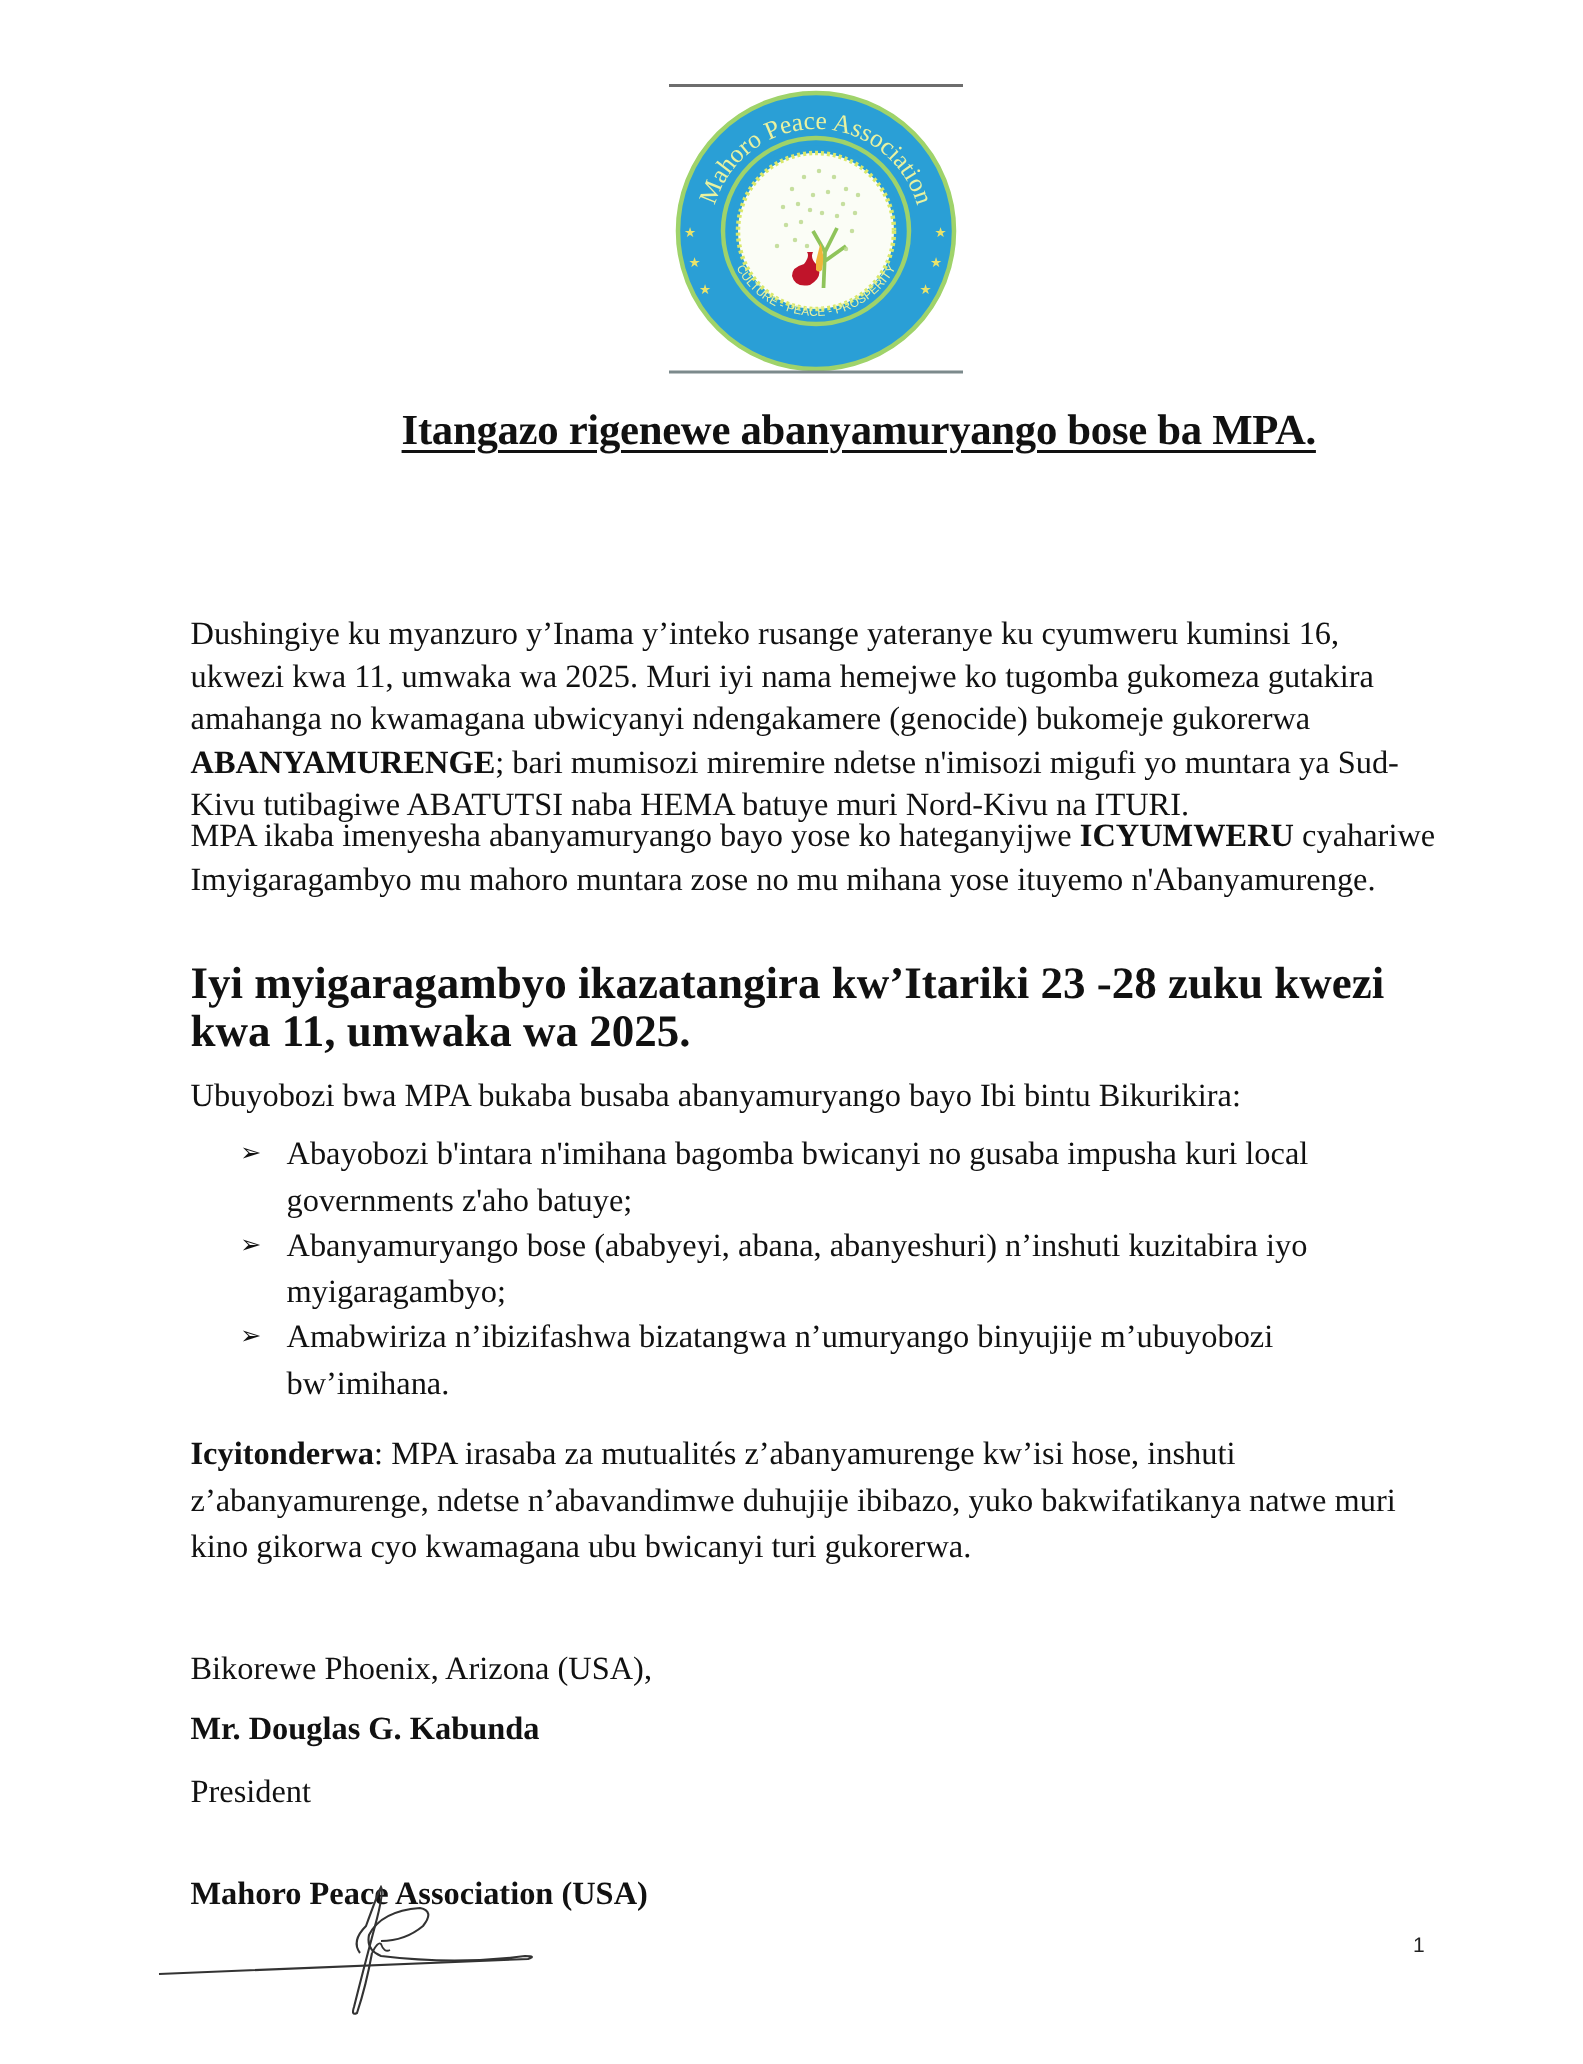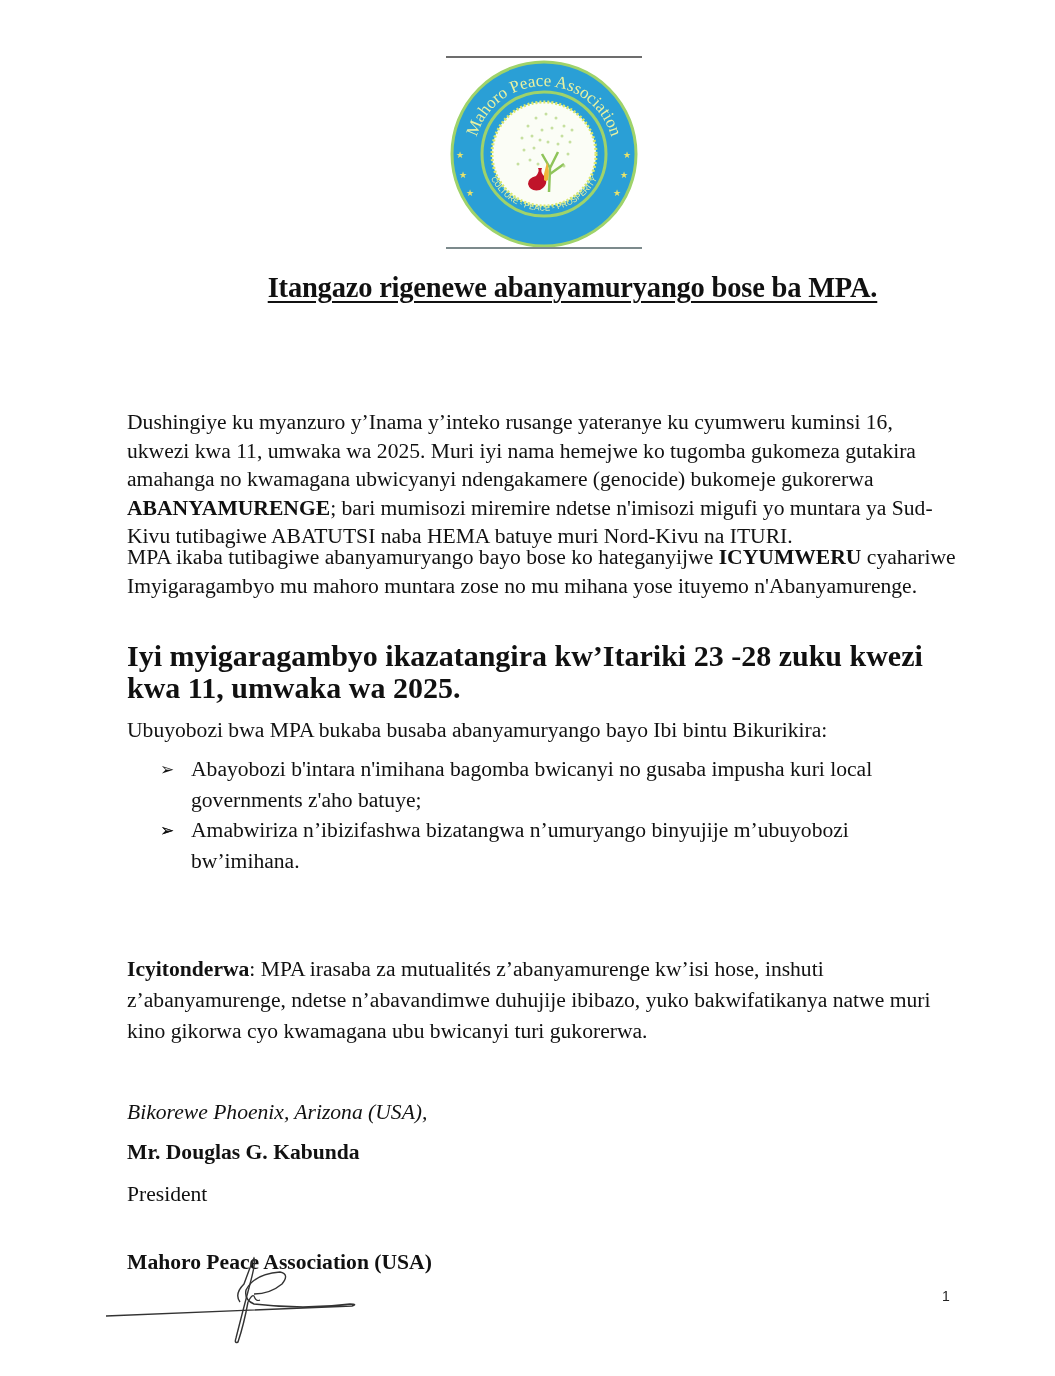--- a/index.html
+++ b/index.html
@@ -15,21 +15,21 @@
   .body-text { position: absolute; left: 127px; width: 830px; font-size: 21.6px; line-height: 28.5px; }
   .p1 { top: 363px; margin-top: 45px; }
   .p2 { top: 543px; }
   .p3 { top: 640px; font-weight: bold; line-height: 32px; font-size: 30px; }
   .p4 { top: 716px; }
   .bullets { position: absolute; left: 160px; top: 754px; width: 800px; font-size: 21.6px; line-height: 30.5px; margin: 0; padding: 0; list-style: none; }
   .bullets li { position: relative; padding-left: 31px; }
   .bullets .arrow { position: absolute; left: 0; top: 0; font-family: "DejaVu Sans", sans-serif; font-size: 17px; }
   .p5 { top: 954px; line-height: 31px; }
   .sig-line { position: absolute; left: 127px; font-size: 21.6px; }
-  .sig1 { top: 1100px; font-style: italic; }
+  .sig1 { top: 1100px; }
   .sig2 { top: 1140px; font-weight: bold; }
   .sig3 { top: 1182px; font-weight: normal; }
   .sig4 { top: 1250px; font-weight: bold; }
   .signature { position: absolute; left: 104px; top: 1254px; width: 260px; height: 100px; }
   .page-num { position: absolute; left: 942px; top: 1288px; font-family: "Liberation Sans", sans-serif; font-size: 14px; color: #222; }
   b { font-weight: bold; }
 </style>
 </head>
 <body>
 
@@ -91,30 +91,30 @@
 </svg>
 <div class="logo-line bottom"></div>
 
 <div class="title">Itangazo rigenewe abanyamuryango bose ba MPA.</div>
 
 <div class="body-text p1">
   <span>Dushingiye ku myanzuro y’Inama y’inteko rusange yateranye ku cyumweru kuminsi 16, ukwezi kwa 11, umwaka wa 2025. Muri iyi nama hemejwe ko tugomba gukomeza gutakira amahanga no kwamagana ubwicyanyi ndengakamere (genocide) bukomeje gukorerwa </span><b>ABANYAMURENGE</b><span>; bari mumisozi miremire ndetse n'imisozi migufi yo muntara ya  Sud-Kivu tutibagiwe ABATUTSI naba HEMA batuye muri Nord-Kivu na ITURI.</span>
 </div>
 
 <div class="body-text p2">
-  <span>MPA ikaba tutibagiwe abanyamuryango bayo bose ko hateganyijwe </span><b>ICYUMWERU</b><span> cyahariwe Imyigaragambyo mu mahoro muntara zose no mu mihana yose ituyemo n'Abanyamurenge.</span>
+  <span>MPA ikaba imenyesha abanyamuryango bayo yose ko hateganyijwe </span><b>ICYUMWERU</b><span> cyahariwe Imyigaragambyo mu mahoro muntara zose no mu mihana yose ituyemo n'Abanyamurenge.</span>
 </div>
 
 <div class="body-text p3">Iyi myigaragambyo ikazatangira kw’Itariki 23 -28 zuku kwezi kwa 11, umwaka wa 2025.</div>
 
 <div class="body-text p4">Ubuyobozi bwa MPA bukaba busaba abanyamuryango bayo Ibi bintu Bikurikira:</div>
 
 <ul class="bullets">
   <li><span class="arrow">➢</span><span>Abayobozi b'intara n'imihana bagomba bwicanyi no gusaba impusha kuri local governments z'aho batuye;</span></li>
-  <li><span class="arrow">➢</span></li>
+  <li><span class="arrow">➢</span><span>Abanyamuryango bose (ababyeyi, abana, abanyeshuri) n’inshuti kuzitabira iyo myigaragambyo;</span></li>
   <li><span class="arrow">➢</span><span>Amabwiriza n’ibizifashwa bizatangwa n’umuryango binyujije m’ubuyobozi bw’imihana.</span></li>
 </ul>
 
 <div class="body-text p5">
   <b>Icyitonderwa</b><span>: MPA irasaba za mutualités z’abanyamurenge kw’isi hose, inshuti z’abanyamurenge, ndetse n’abavandimwe duhujije ibibazo, yuko bakwifatikanya natwe muri kino gikorwa cyo kwamagana ubu bwicanyi turi gukorerwa.</span>
 </div>
 
 <div class="sig-line sig1">Bikorewe Phoenix, Arizona (USA),</div>
 <div class="sig-line sig2">Mr. Douglas G. Kabunda</div>
 <div class="sig-line sig3">President</div>

